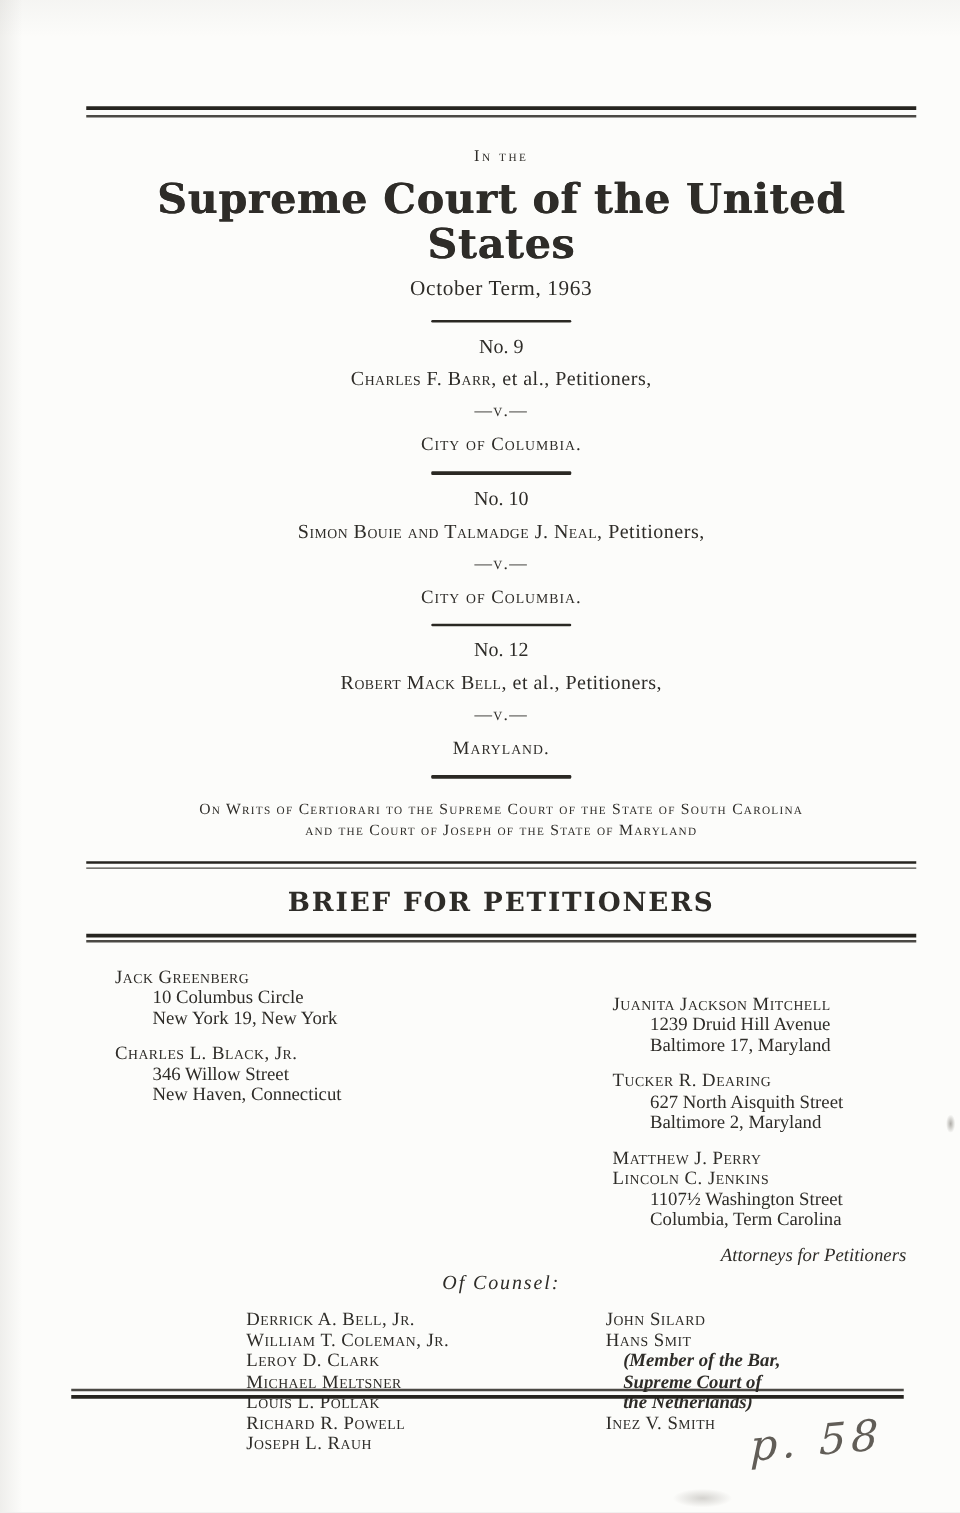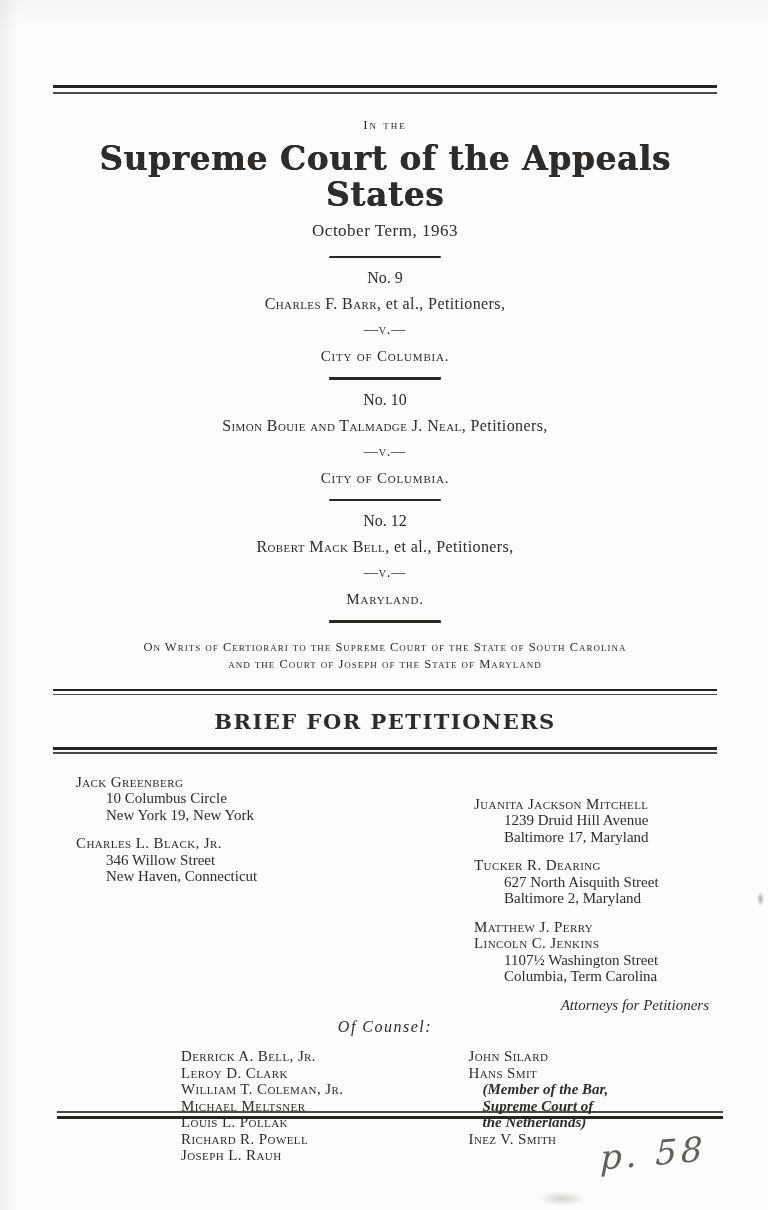--- a/index.html
+++ b/index.html
@@ -12,21 +12,21 @@
     color:#2e2c28;
     font-family:"Liberation Serif","DejaVu Serif",serif;
   }
   .page::before{ 
     content:"";position:absolute;inset:0;pointer-events:none;
     background:
       linear-gradient(90deg, rgba(120,115,108,0.10), rgba(120,115,108,0) 18px),
       linear-gradient(180deg, rgba(120,115,108,0.05), rgba(120,115,108,0) 30px);
   }
   .frame{
-    position:absolute;left:53px;top:85px;width:664px;
+    position:absolute;left:69px;top:85px;width:664px;
     text-align:center;
   }
   
   .dbl-rule .l1{height:3px;background:#26241f;}
   .dbl-rule .l2{height:2px;background:#2b2923;margin-top:4px;opacity:.85;}
   .dbl-rule-thin .l1{height:2.5px;background:#26241f;}
   .dbl-rule-thin .l2{height:1.5px;background:#2b2923;margin-top:2.5px;opacity:.85;}
   .bottom-rule{position:absolute;left:57px;top:1111px;width:666px;}
   .bottom-rule .l1{height:1.5px;background:#2b2923;opacity:.85;}
   .bottom-rule .l2{height:3.5px;background:#26241f;margin-top:3px;}
@@ -82,21 +82,21 @@
 <div class="page">
 
   <div class="frame">
 
     <div class="dbl-rule">
       <div class="l1"></div>
       <div class="l2"></div>
     </div>
 
     <div class="in-the">In the</div>
-    <div class="court-name">Supreme Court of the Appeals States</div>
+    <div class="court-name">Supreme Court of the United States</div>
     <div class="term">October Term, 1963</div>
 
     <div class="short-rule"></div>
 
     <div class="case">
       <div class="case-no">No. 9</div>
       <div class="parties">
         <span>Charles F. Barr,</span>
         <span class="it">et al., Petitioners,</span>
       </div>
@@ -176,22 +176,22 @@
         </div>
         <div class="attorneys-for">Attorneys for Petitioners</div>
       </div>
     </div>
 
     <div class="oc-head">Of Counsel:</div>
 
     <div class="oc-row">
       <div class="oc-left">
         <div class="name">Derrick A. Bell, Jr.</div>
+        <div class="name">William T. Coleman, Jr.</div>
         <div class="name">Leroy D. Clark</div>
-        <div class="name">William T. Coleman, Jr.</div>
         <div class="name">Michael Meltsner</div>
         <div class="name">Louis L. Pollak</div>
         <div class="name">Richard R. Powell</div>
         <div class="name">Joseph L. Rauh</div>
       </div>
       <div class="oc-right">
         <div class="name">John Silard</div>
         <div class="name">Hans Smit</div>
         <div class="oc-paren">(Member of the Bar,</div>
         <div class="oc-paren">Supreme Court of</div>

